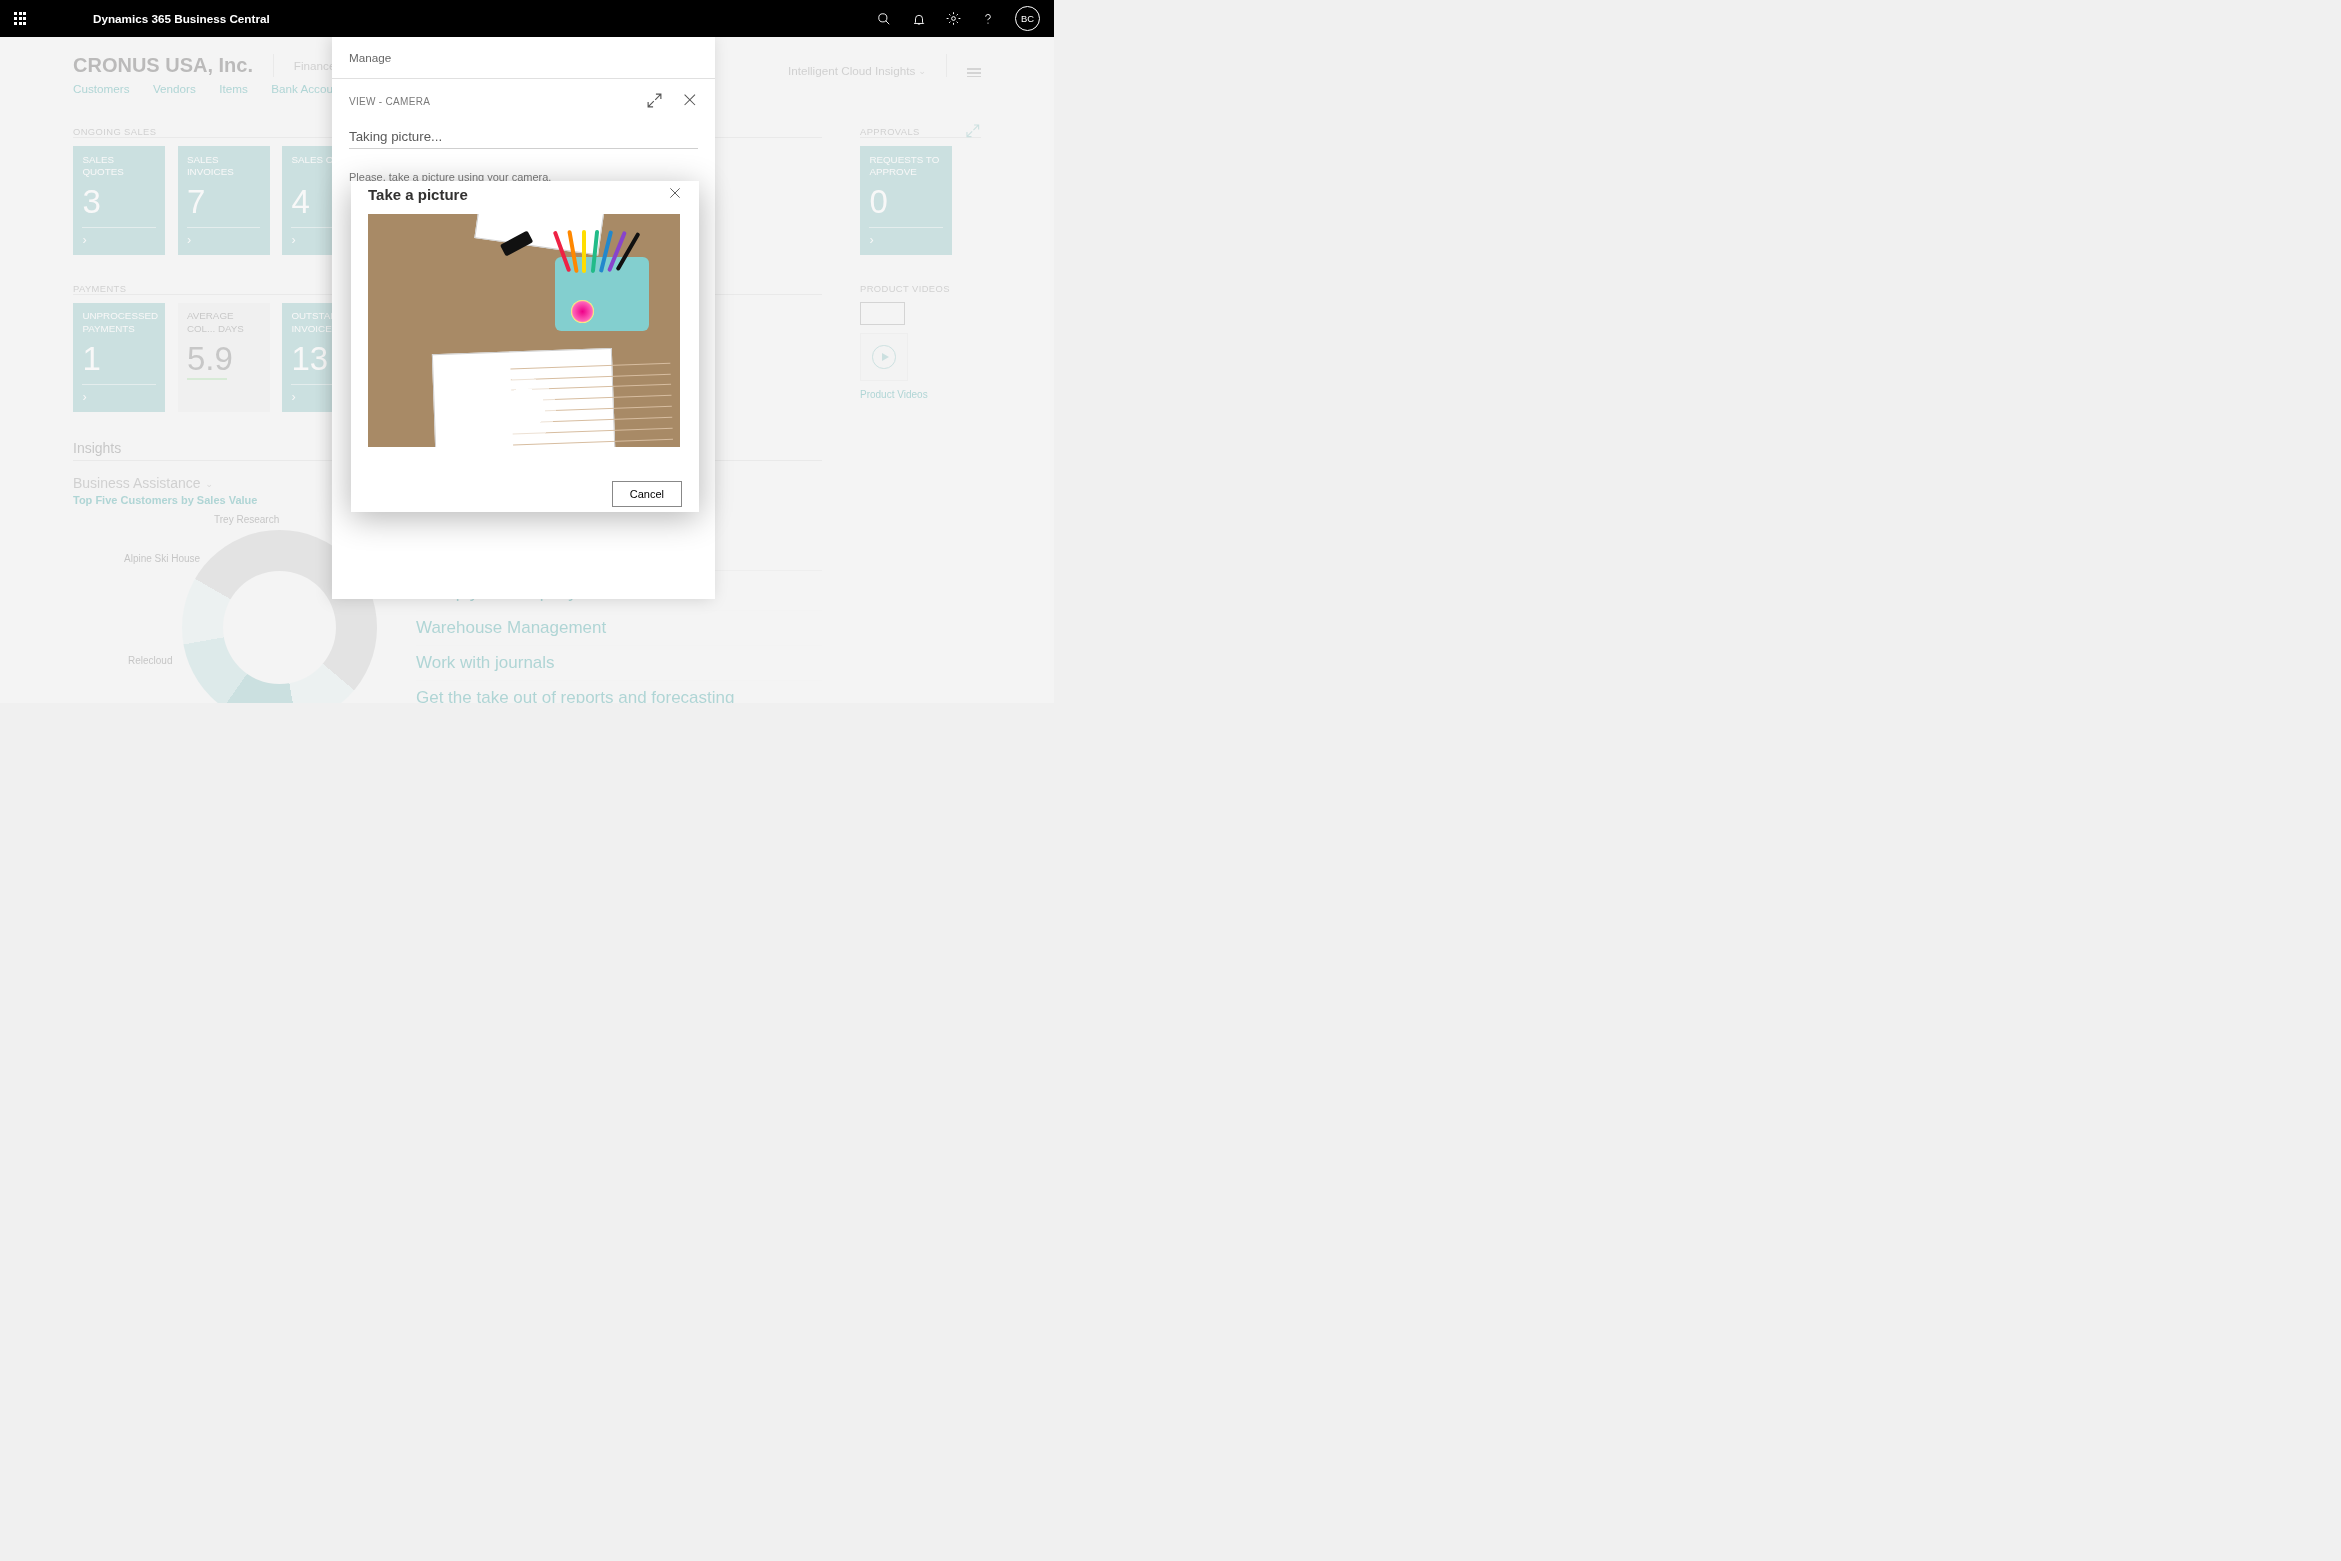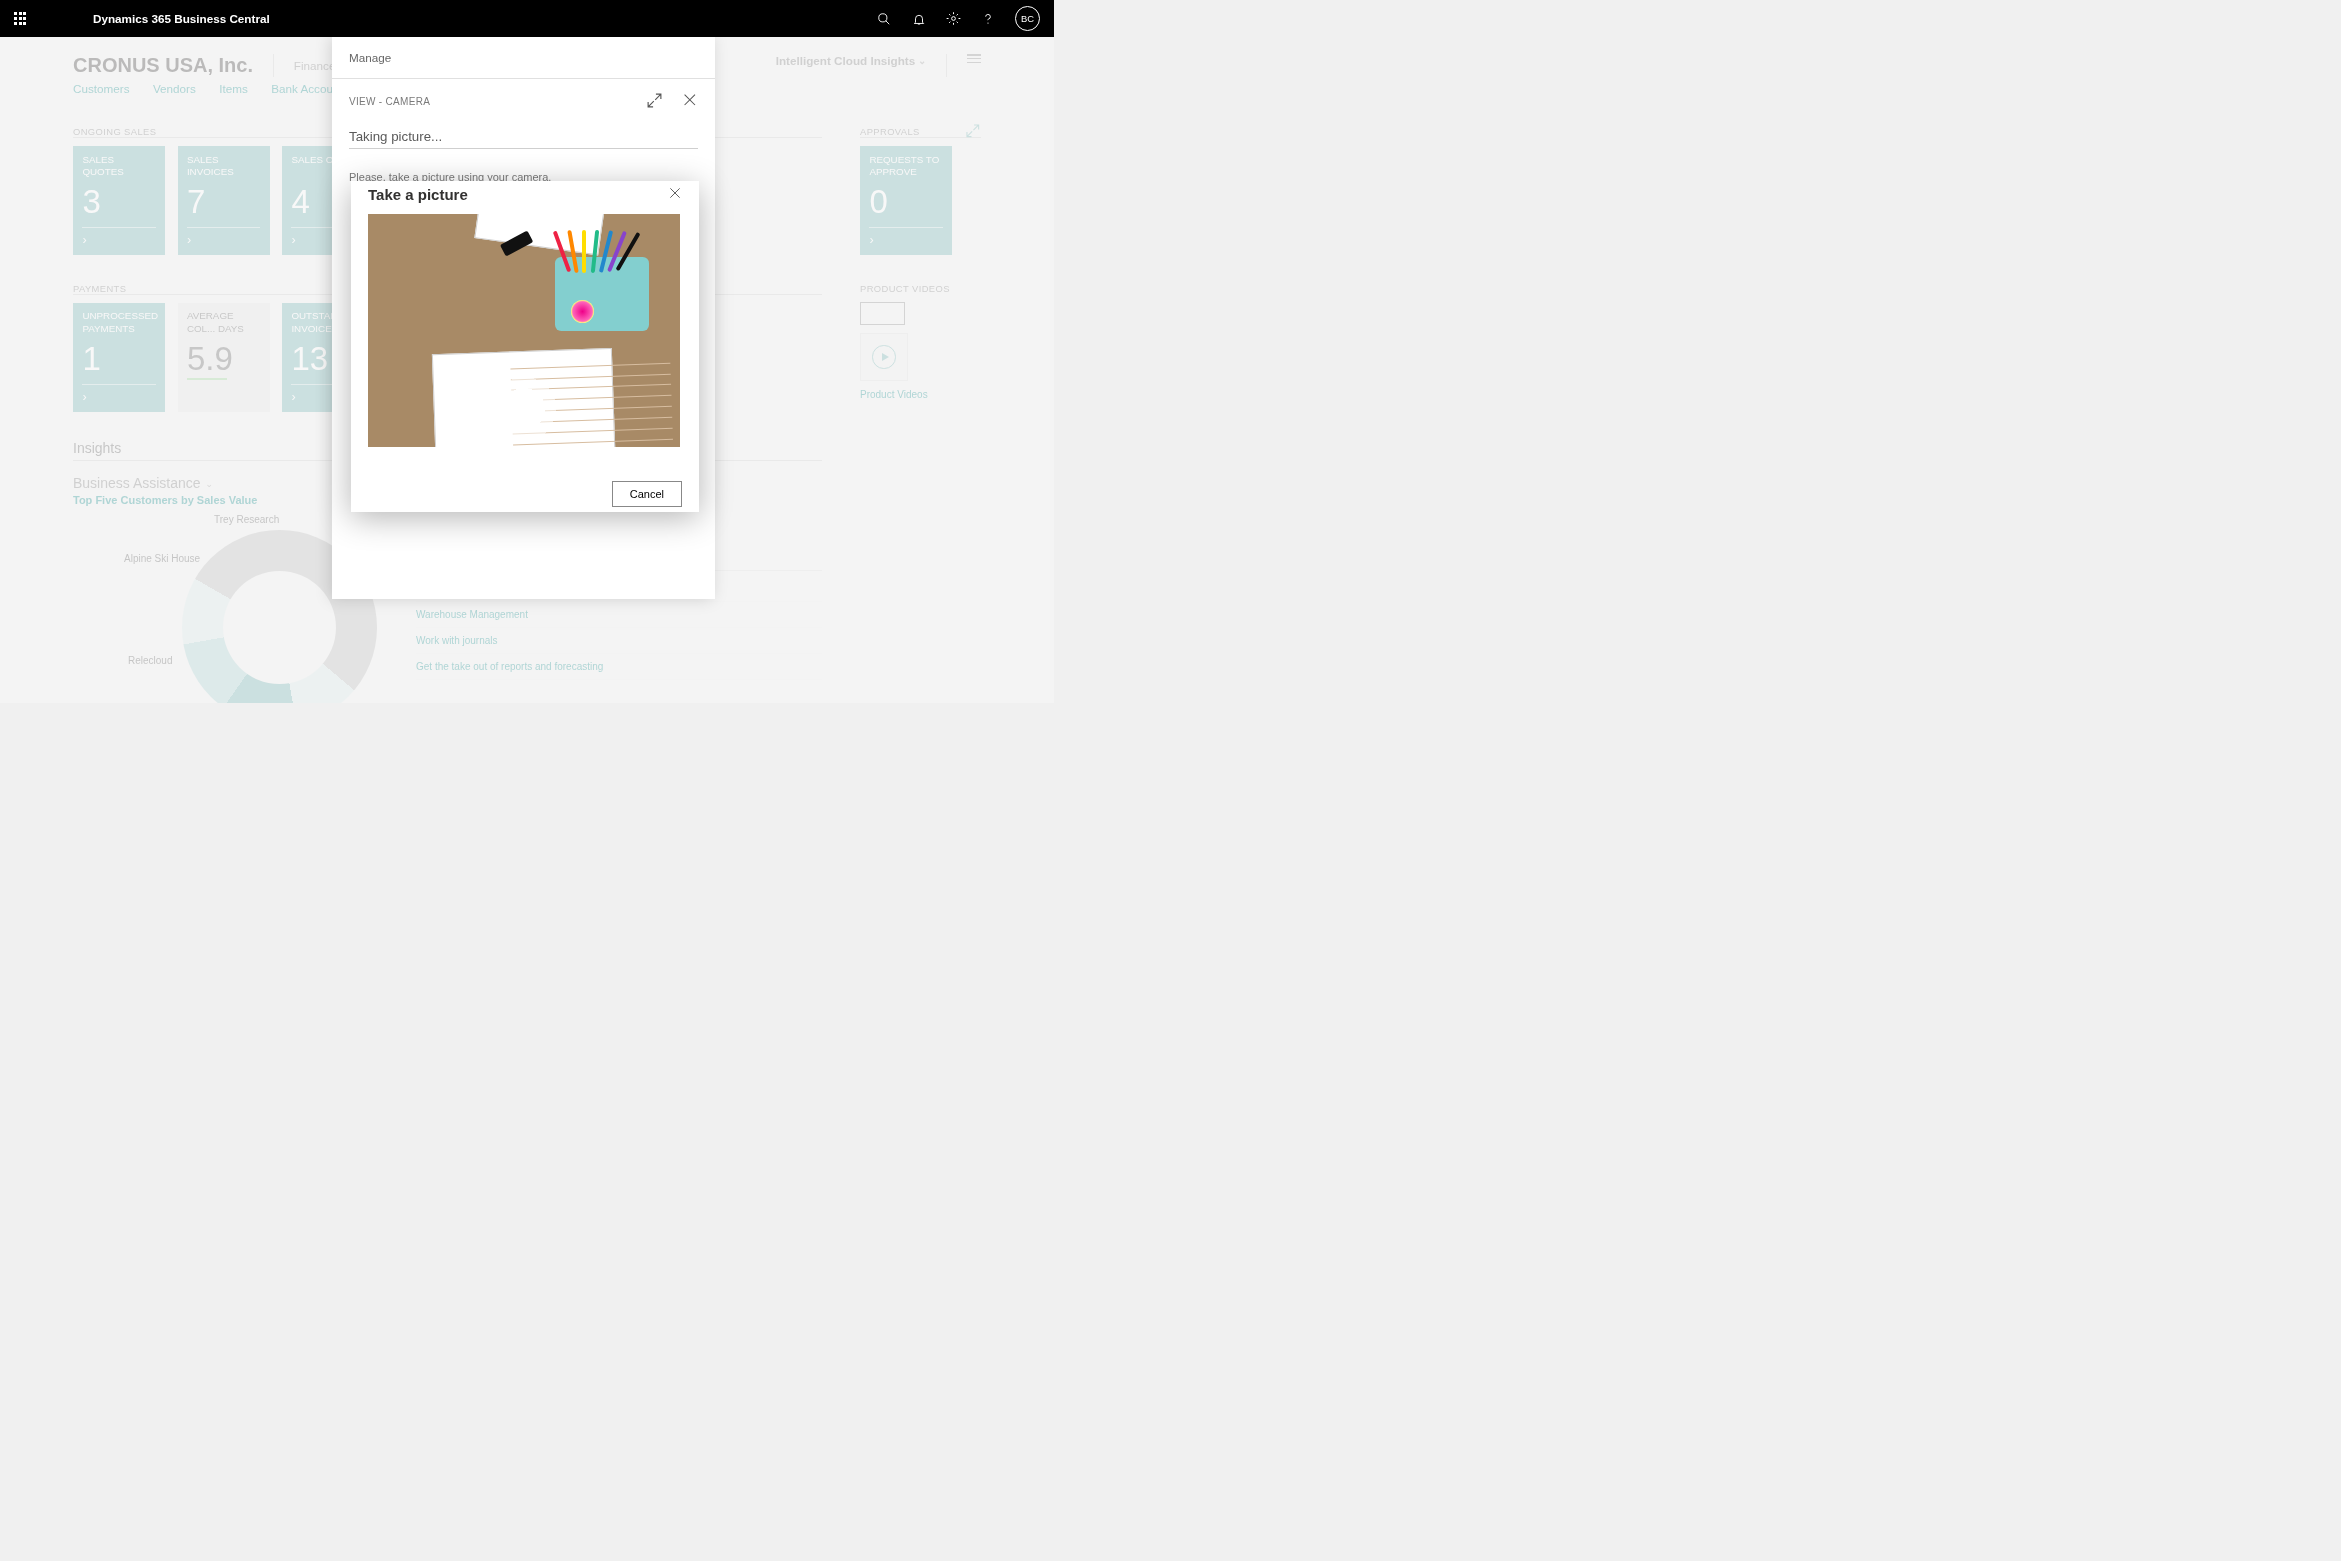--- a/index.html
+++ b/index.html
@@ -22,21 +22,21 @@
   .tb-icon{width:15.6px;height:15.6px;color:#fff;display:inline-flex;align-items:center;justify-content:center;}
   .avatar{width:25px;height:25px;border:0.8px solid #fff;border-radius:50%;display:flex;align-items:center;justify-content:center;font-size:9.4px;}
   
   .page{padding:17px 73px 0 73px;position:relative;}
   .dimmer{position:absolute;inset:0;background:rgba(245,245,245,0.7);z-index:5;}
   .crumb-row{display:flex;align-items:center;gap:20px;margin-bottom:4.7px;}
   .company{font-size:20px;font-weight:600;color:#323130;}
   .vdiv{width:0.8px;height:23.4px;background:#ccc;}
   .navtab{font-size:11.7px;color:#7a7a7a;display:flex;align-items:center;gap:3.1px;}
   .chev{font-size:9.4px;color:#9a9a9a;}
-  .right-tabs{margin-left:auto;display:flex;align-items:flex-start;gap:20px;font-weight:bold;}
+  .right-tabs{margin-left:auto;display:flex;align-items:flex-end;gap:20px;}
   .hamb{display:flex;flex-direction:column;gap:2.3px;}
   .hamb i{width:14px;height:1.6px;background:#888;display:block;}
   .link-row{display:flex;gap:23.4px;margin:4.7px 0 31px 0;}
   .link-row span{color:var(--link);font-size:11.7px;}
   .expand-corner{position:absolute;right:73px;top:86px;}
   
   .sec-label{font-size:9.4px;letter-spacing:0.4px;color:#7a7a7a;text-transform:uppercase;margin-bottom:7.8px;}
   .sec-rule{border-bottom:0.8px solid #ccc;margin-bottom:7.8px;}
   .grid-row{display:flex;gap:12.5px;margin-bottom:28px;}
   .tile{width:92px;height:109px;background:var(--teal);color:#fff;padding:7.8px 9.4px;display:flex;flex-direction:column;}
@@ -58,21 +58,21 @@
   .ba-sub{color:var(--link);font-weight:600;font-size:11px;margin-bottom:7.8px;}
   
   .donut-wrap{position:relative;width:312px;height:203px;}
   .donut{position:absolute;left:109px;top:15.6px;width:195px;height:195px;border-radius:50%;
     background:conic-gradient(#b8b8b8 0 130deg,#d8e8e8 130deg 170deg,#6aaead 170deg 215deg,#a4cfd0 215deg 260deg,#d8e8e8 260deg 300deg,#b8b8b8 300deg 360deg);}
   .donut::after{content:"";position:absolute;inset:41px;background:var(--bg);border-radius:50%;}
   .dl{position:absolute;font-size:10px;color:#555;white-space:nowrap;}
   
   .assist-list{margin-top:39px;width:406px;}
   .assist-list .hdr{font-size:9.4px;color:#9a9a9a;border-bottom:0.8px solid #ddd;padding:3.1px 0;margin-bottom:4.7px;}
-  .assist-list a{display:block;color:var(--link);font-size:10px;padding:7px 0;border-bottom:0.8px solid #eee;}
+  .assist-list a{display:block;color:var(--link);font-size:17px;padding:7px 0;border-bottom:0.8px solid #eee;}
   
   .panel{position:absolute;top:37px;left:332px;width:383px;height:562px;background:#fff;box-shadow:-1.6px 0 15.6px rgba(0,0,0,.15);z-index:8;padding:14px 17px;}
   .panel-top{display:flex;justify-content:space-between;align-items:center;margin-bottom:14px;}
   .panel-manage{color:#666;font-size:11.7px;}
   .panel hr{border:none;border-top:0.8px solid #e0e0e0;margin:7.8px -17px 12.5px;}
   .panel-mode{font-size:10px;letter-spacing:0.3px;color:#7a7a7a;}
   .panel-icons{display:flex;gap:19px;}
   .panel-title{font-size:13.3px;color:#5a5a5a;margin:17px 0 4.7px 0;border-bottom:0.8px solid #cfcfcf;padding-bottom:4.7px;}
   .panel-msg{font-size:11px;color:#7a7a7a;margin-top:22px;}
   

